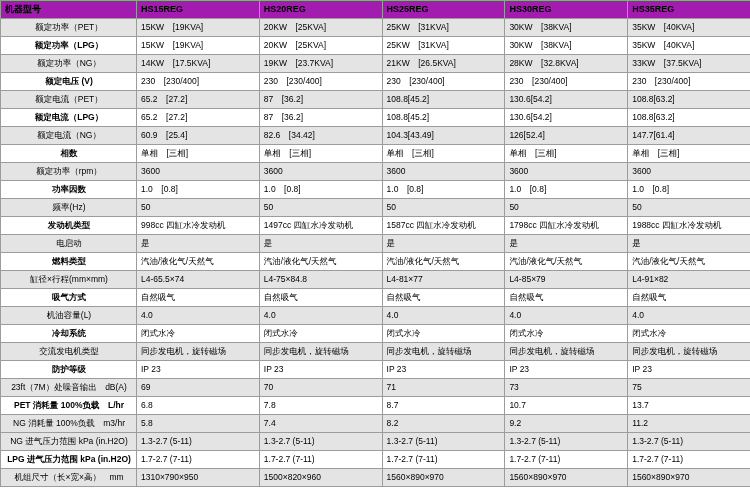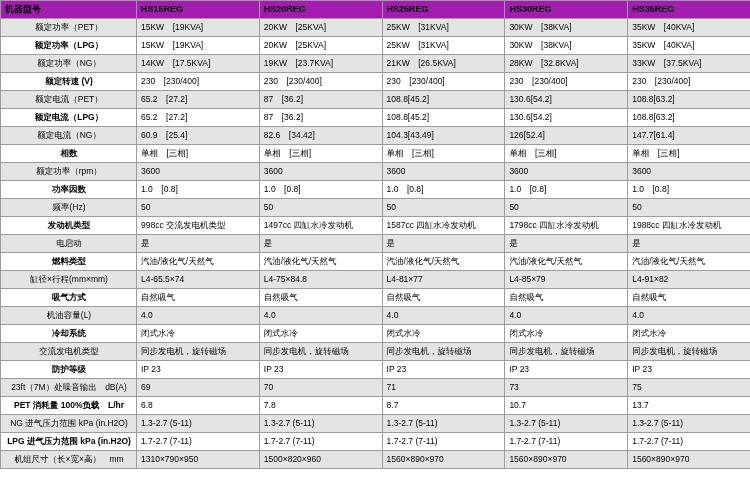--- a/index.html
+++ b/index.html
@@ -103,21 +103,21 @@
       </tr>
       <tr class="shade">
         <td class="label-cell">额定功率（NG）</td>
         <td>14KW　[17.5KVA]</td>
         <td>19KW　[23.7KVA]</td>
         <td>21KW　[26.5KVA]</td>
         <td>28KW　[32.8KVA]</td>
         <td>33KW　[37.5KVA]</td>
       </tr>
       <tr class="plain">
-        <td class="label-cell">额定转速 (V)</td>
+        <td class="label-cell">额定电压 (V)</td>
         <td>230　[230/400]</td>
         <td>230　[230/400]</td>
         <td>230　[230/400]</td>
         <td>230　[230/400]</td>
         <td>230　[230/400]</td>
       </tr>
       <tr class="shade">
         <td class="label-cell">额定电流（PET）</td>
         <td>65.2　[27.2]</td>
         <td>87　[36.2]</td>
@@ -168,21 +168,21 @@
       <tr class="shade">
         <td class="label-cell">频率(Hz)</td>
         <td>50</td>
         <td>50</td>
         <td>50</td>
         <td>50</td>
         <td>50</td>
       </tr>
       <tr class="plain">
         <td class="label-cell">发动机类型</td>
-        <td>998cc 交流发电机类型</td>
+        <td>998cc 四缸水冷发动机</td>
         <td>1497cc 四缸水冷发动机</td>
         <td>1587cc 四缸水冷发动机</td>
         <td>1798cc 四缸水冷发动机</td>
         <td>1988cc 四缸水冷发动机</td>
       </tr>
       <tr class="shade">
         <td class="label-cell">电启动</td>
         <td>是</td>
         <td>是</td>
         <td>是</td>
@@ -255,20 +255,28 @@
       </tr>
       <tr class="plain">
         <td class="label-cell">PET 消耗量 100%负载　L/hr</td>
         <td>6.8</td>
         <td>7.8</td>
         <td>8.7</td>
         <td>10.7</td>
         <td>13.7</td>
       </tr>
       <tr class="shade">
+        <td class="label-cell">NG 消耗量 100%负载　m3/hr</td>
+        <td>5.8</td>
+        <td>7.4</td>
+        <td>8.2</td>
+        <td>9.2</td>
+        <td>11.2</td>
+      </tr>
+      <tr class="shade">
         <td class="label-cell">NG 进气压力范围 kPa (in.H2O)</td>
         <td>1.3-2.7 (5-11)</td>
         <td>1.3-2.7 (5-11)</td>
         <td>1.3-2.7 (5-11)</td>
         <td>1.3-2.7 (5-11)</td>
         <td>1.3-2.7 (5-11)</td>
       </tr>
       <tr class="plain">
         <td class="label-cell">LPG 进气压力范围 kPa (in.H2O)</td>
         <td>1.7-2.7 (7-11)</td>

